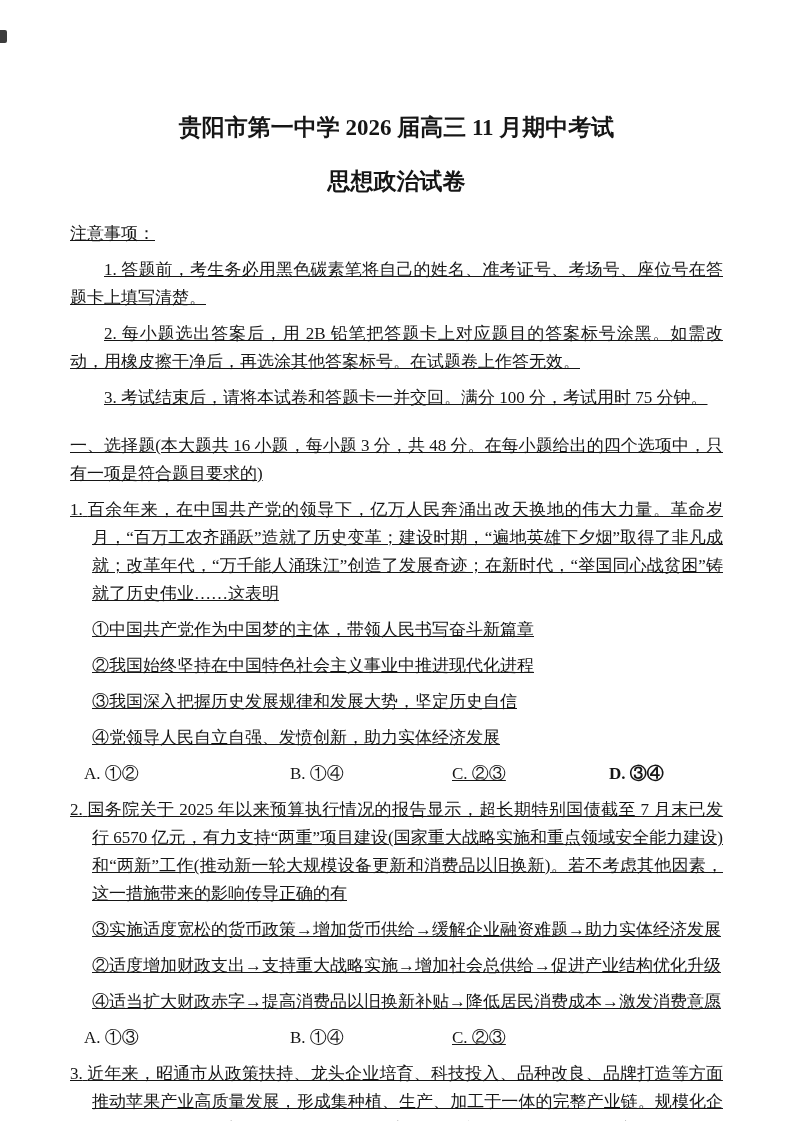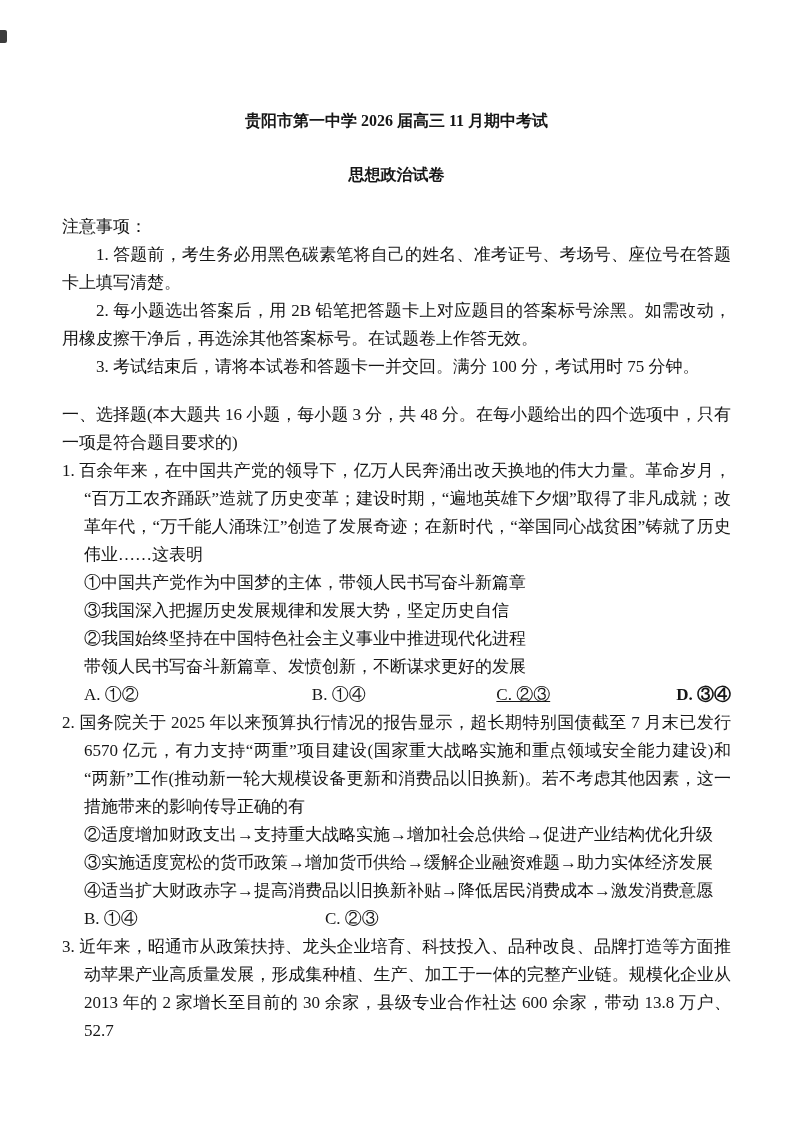--- a/index.html
+++ b/index.html
@@ -24,44 +24,43 @@
   .scan-artifact {
     position: absolute;
     left: 0;
     top: 30px;
     width: 7px;
     height: 13px;
     background: #3c3c3c;
     border-radius: 0 2px 2px 0;
   }
   h1.title, h2.subtitle {
-    margin: 3px;
+    margin: 10px;
     text-align: right;
-    font-size: 16px;
+    font-size: 23px;
     line-height: 32px;
     font-weight: 700;
     text-align-last: center;
   }
   h1.title { margin-bottom: 22px; }
   h2.subtitle { margin-bottom: 22px; }
-  p { margin: 0; }
+  p { margin: 8px; text-decoration: underline; }
   .notice-heading { }
   .notice-item { text-indent: 2em; }
   .section-heading { margin-top: 20px; }
   .q-stem {
     padding-left: 22px;
     text-indent: -22px;
   }
   .q-stmt {
     padding-left: 22px;
   }
   .q-choices {
     padding-left: 22px;
     display: flex;
-    gap: 35px;
   }
   .q-choices .choice { display: inline-block; white-space: nowrap; }
   .q-choices .choice:nth-child(1) { width: 170px; }
   .q-choices .choice:nth-child(2) { width: 162px; margin-left: 36px; }
   .q-choices .choice:nth-child(3) { width: 157px; text-decoration: underline; }
   .q-choices .choice:nth-child(4) { flex: 1; font-weight: bold; }
 </style>
 </head>
 <body>
 
@@ -76,37 +75,38 @@
     <p class="notice-item">1. 答题前，考生务必用黑色碳素笔将自己的姓名、准考证号、考场号、座位号在答题卡上填写清楚。</p>
     <p class="notice-item">2. 每小题选出答案后，用 2B 铅笔把答题卡上对应题目的答案标号涂黑。如需改动，用橡皮擦干净后，再选涂其他答案标号。在试题卷上作答无效。</p>
     <p class="notice-item">3. 考试结束后，请将本试卷和答题卡一并交回。满分 100 分，考试用时 75 分钟。</p>
   </div>
 
   <p class="section-heading">一、选择题(本大题共 16 小题，每小题 3 分，共 48 分。在每小题给出的四个选项中，只有一项是符合题目要求的)</p>
 
   <section class="question">
     <p class="q-stem"><span class="q-num">1.</span> <span>百余年来，在中国共产党的领导下，亿万人民奔涌出改天换地的伟大力量。革命岁月，“百万工农齐踊跃”造就了历史变革；建设时期，“遍地英雄下夕烟”取得了非凡成就；改革年代，“万千能人涌珠江”创造了发展奇迹；在新时代，“举国同心战贫困”铸就了历史伟业……这表明</span></p>
     <p class="q-stmt">①中国共产党作为中国梦的主体，带领人民书写奋斗新篇章</p>
+    <p class="q-stmt">②我国始终坚持在中国特色社会主义事业中推进现代化进程</p>
     <p class="q-stmt">③我国深入把握历史发展规律和发展大势，坚定历史自信</p>
-    <p class="q-stmt">②我国始终坚持在中国特色社会主义事业中推进现代化进程</p>
-    <p class="q-stmt">带领人民书写奋斗新篇章、发愤创新，不断谋求更好的发展</p>
+    <p class="q-stmt">④党领导人民自立自强、发愤创新，助力实体经济发展</p>
     <div class="q-choices">
       <span class="choice">A. ①②</span>
       <span class="choice">B. ①④</span>
       <span class="choice">C. ②③</span>
       <span class="choice">D. ③④</span>
     </div>
   </section>
 
   <section class="question">
     <p class="q-stem"><span class="q-num">2.</span> <span>国务院关于 2025 年以来预算执行情况的报告显示，超长期特别国债截至 7 月末已发行 6570 亿元，有力支持“两重”项目建设(国家重大战略实施和重点领域安全能力建设)和“两新”工作(推动新一轮大规模设备更新和消费品以旧换新)。若不考虑其他因素，这一措施带来的影响传导正确的有</span></p>
+    <p class="q-stmt">③实施适度宽松的货币政策→增加货币供给→缓解企业融资难题→助力实体经济发展</p>
     <p class="q-stmt">②适度增加财政支出→支持重大战略实施→增加社会总供给→促进产业结构优化升级</p>
-    <p class="q-stmt">③实施适度宽松的货币政策→增加货币供给→缓解企业融资难题→助力实体经济发展</p>
     <p class="q-stmt">④适当扩大财政赤字→提高消费品以旧换新补贴→降低居民消费成本→激发消费意愿</p>
     <div class="q-choices">
+      <span class="choice">A. ①③</span>
       <span class="choice">B. ①④</span>
       <span class="choice">C. ②③</span>
     </div>
   </section>
 
   <section class="question">
     <p class="q-stem"><span class="q-num">3.</span> <span>近年来，昭通市从政策扶持、龙头企业培育、科技投入、品种改良、品牌打造等方面推动苹果产业高质量发展，形成集种植、生产、加工于一体的完整产业链。规模化企业从 2013 年的 2 家增长至目前的 30 余家，县级专业合作社达 600 余家，带动 13.8 万户、52.7</span></p>
   </section>
 </div>
 

